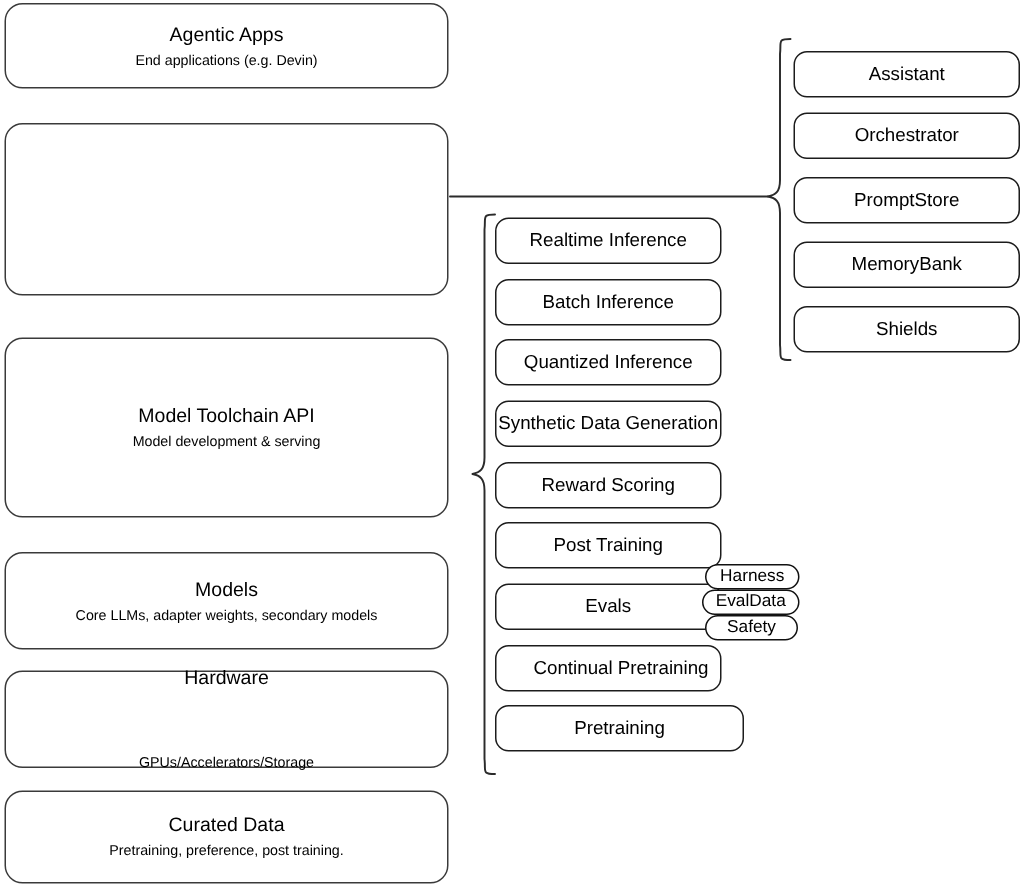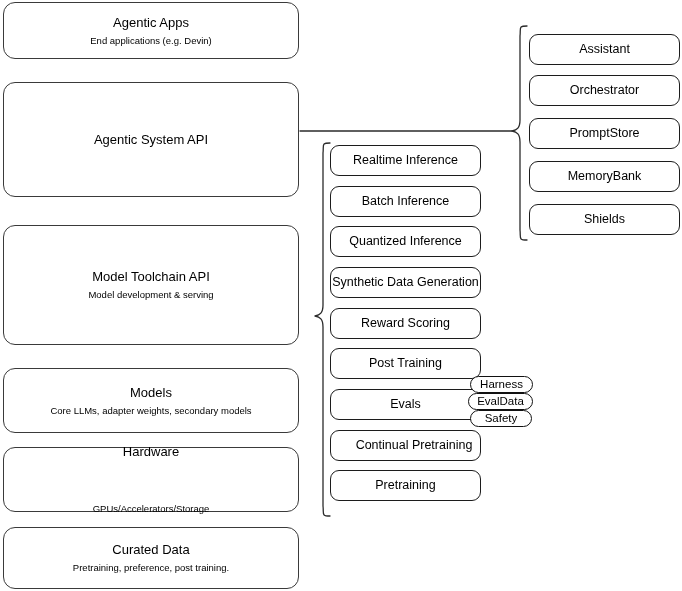--- a/index.html
+++ b/index.html
@@ -102,21 +102,20 @@
 <body>
 
 <div id="stage">
 
   <div class="layer-card" style="left:3px; top:2px; width:296px; height:57px;">
     <div class="layer-title">Agentic Apps</div>
     <div class="layer-sub">End applications (e.g. Devin)</div>
   </div>
 
   <div class="layer-card" style="left:3px; top:82px; width:296px; height:115px;">
-    <div class="layer-title">Agentic System API</div>
   </div>
 
   <div class="layer-card" style="left:3px; top:225px; width:296px; height:120px;">
     <div class="layer-title">Model Toolchain API</div>
     <div class="layer-sub">Model development &amp; serving</div>
   </div>
 
   <div class="layer-card" style="left:3px; top:368px; width:296px; height:65px;">
     <div class="layer-title">Models</div>
     <div class="layer-sub">Core LLMs, adapter weights, secondary models</div>
@@ -170,21 +169,21 @@
   </div>
   <div class="pill" style="left:330px; top:348px; width:151px; height:31px;">
     <span>Post Training</span>
   </div>
   <div class="pill" style="left:330px; top:389px; width:151px; height:31px;">
     <span>Evals</span>
   </div>
   <div class="pill" style="left:330px; top:430px; width:151px; height:31px;padding-left:17px;">
     <span>Continual Pretraining</span>
   </div>
-  <div class="pill" style="left:330px; top:470px; width:151px; height:31px;">
+  <div class="pill" style="left:330px; top:470px; width:166px; height:31px;">
     <span>Pretraining</span>
   </div>
 
   <div class="badge" style="left:470px; top:376px; width:63px; height:17px;">
     <span>Harness</span>
   </div>
   <div class="badge" style="left:468px; top:393px; width:65px; height:17px;">
     <span>EvalData</span>
   </div>
   <div class="badge" style="left:470px; top:410px; width:62px; height:17px;">

